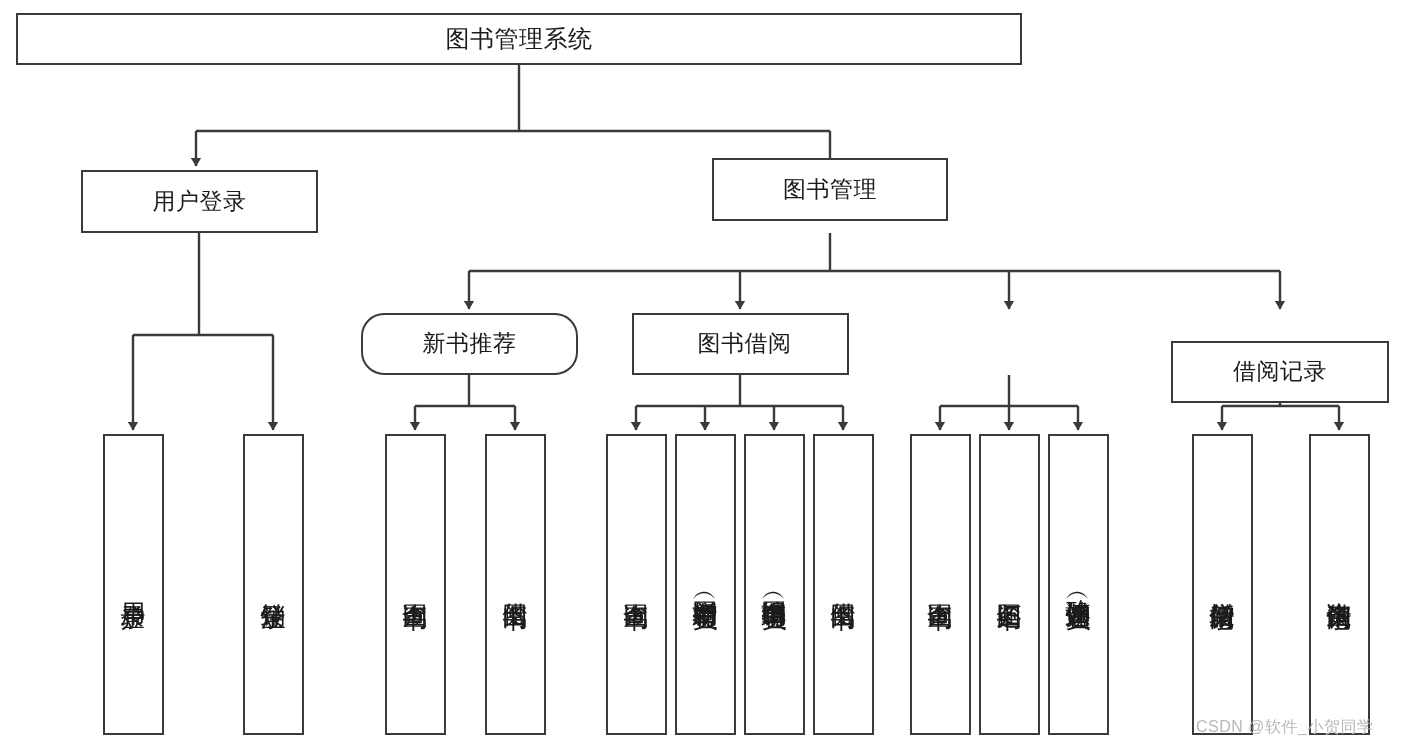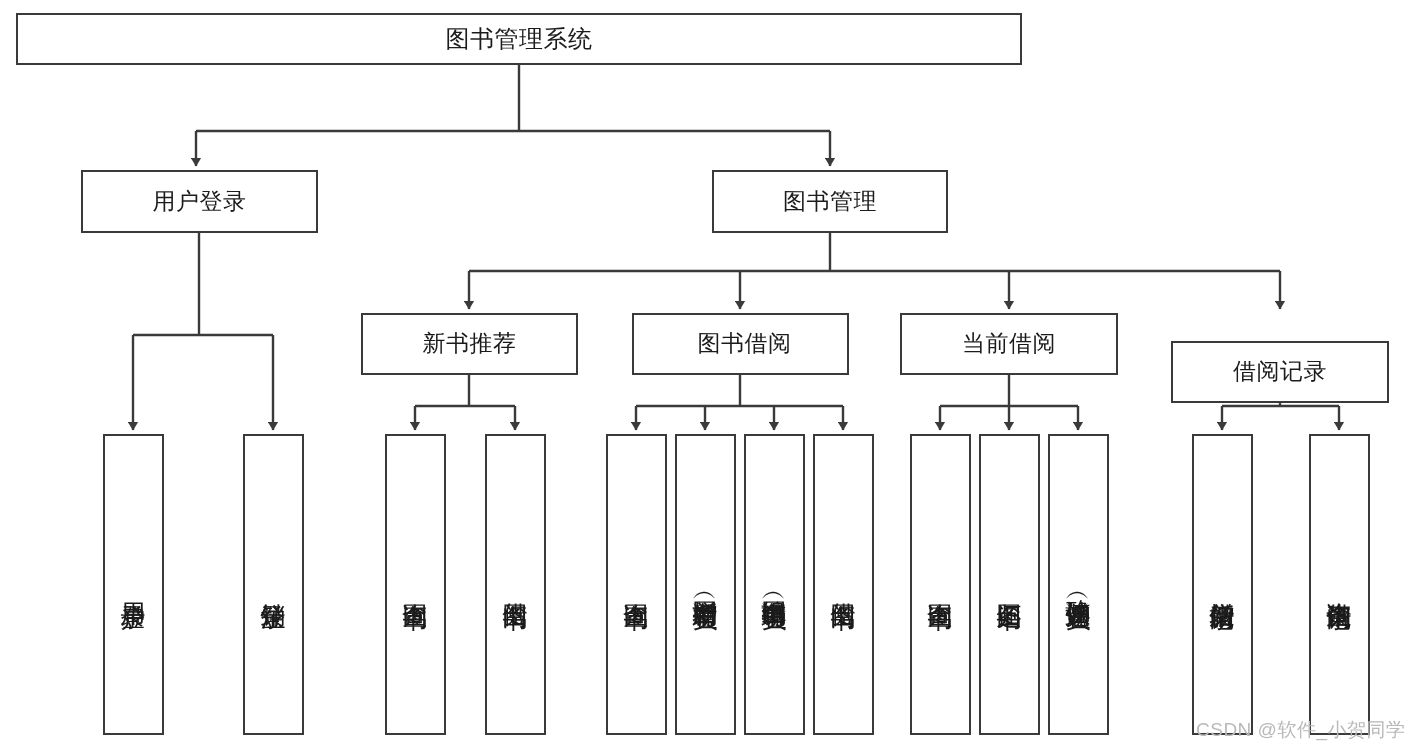--- a/index.html
+++ b/index.html
@@ -57,21 +57,21 @@
     writing-mode: vertical-rl;
     text-orientation: upright;
     font-size: 25px;
     line-height: 1.12;
     letter-spacing: 1px;
     max-height: 286px;
     white-space: normal;
   }
   .watermark {
     position: absolute;
-    font-size: 19px;
+    font-size: 16px;
     color: #b9b9b9;
     white-space: nowrap;
     letter-spacing: 0.5px;
   }
 </style>
 </head>
 <body>
 
 <div id="canvas">
 
@@ -127,35 +127,32 @@
   </svg>
 
   <div class="node horiz root" style="left:16px; top:13px; width:1006px; height:52px;">
     <span class="label">图书管理系统</span>
   </div>
 
   <div class="node horiz" style="left:81px; top:170px; width:237px; height:63px;">
     <span class="label">用户登录</span>
   </div>
 
-  <div class="node horiz" style="left:712px; top:170px; width:236px; height:63px;">
+  <div class="node horiz" style="left:712px; top:158px; width:236px; height:63px;">
     <span class="label">图书管理</span>
   </div>
 
-  <div class="node horiz" style="left:361px; top:313px; width:217px; height:62px;">
+  <div class="node horiz" style="left:361px; top:313px; width:217px; height:62px;border-radius:23px;">
     <span class="label">新书推荐</span>
   </div>
 
   <div class="node horiz" style="left:632px; top:313px; width:217px; height:62px;padding-left:8px;">
     <span class="label">图书借阅</span>
   </div>
 
-  <div class="node horiz" style="left:900px; top:313px; width:218px; height:62px;">
-    <span class="label">当前借阅</span>
-  </div>
 
   <div class="node horiz" style="left:1171px; top:313px; width:218px; height:62px;margin-top:28px;">
     <span class="label">借阅记录</span>
   </div>
 
   <div class="node vert" style="left:103px; top:434px; width:61px; height:301px;">
     <span class="label">用户登录</span>
   </div>
 
   <div class="node vert" style="left:243px; top:434px; width:61px; height:301px;">

